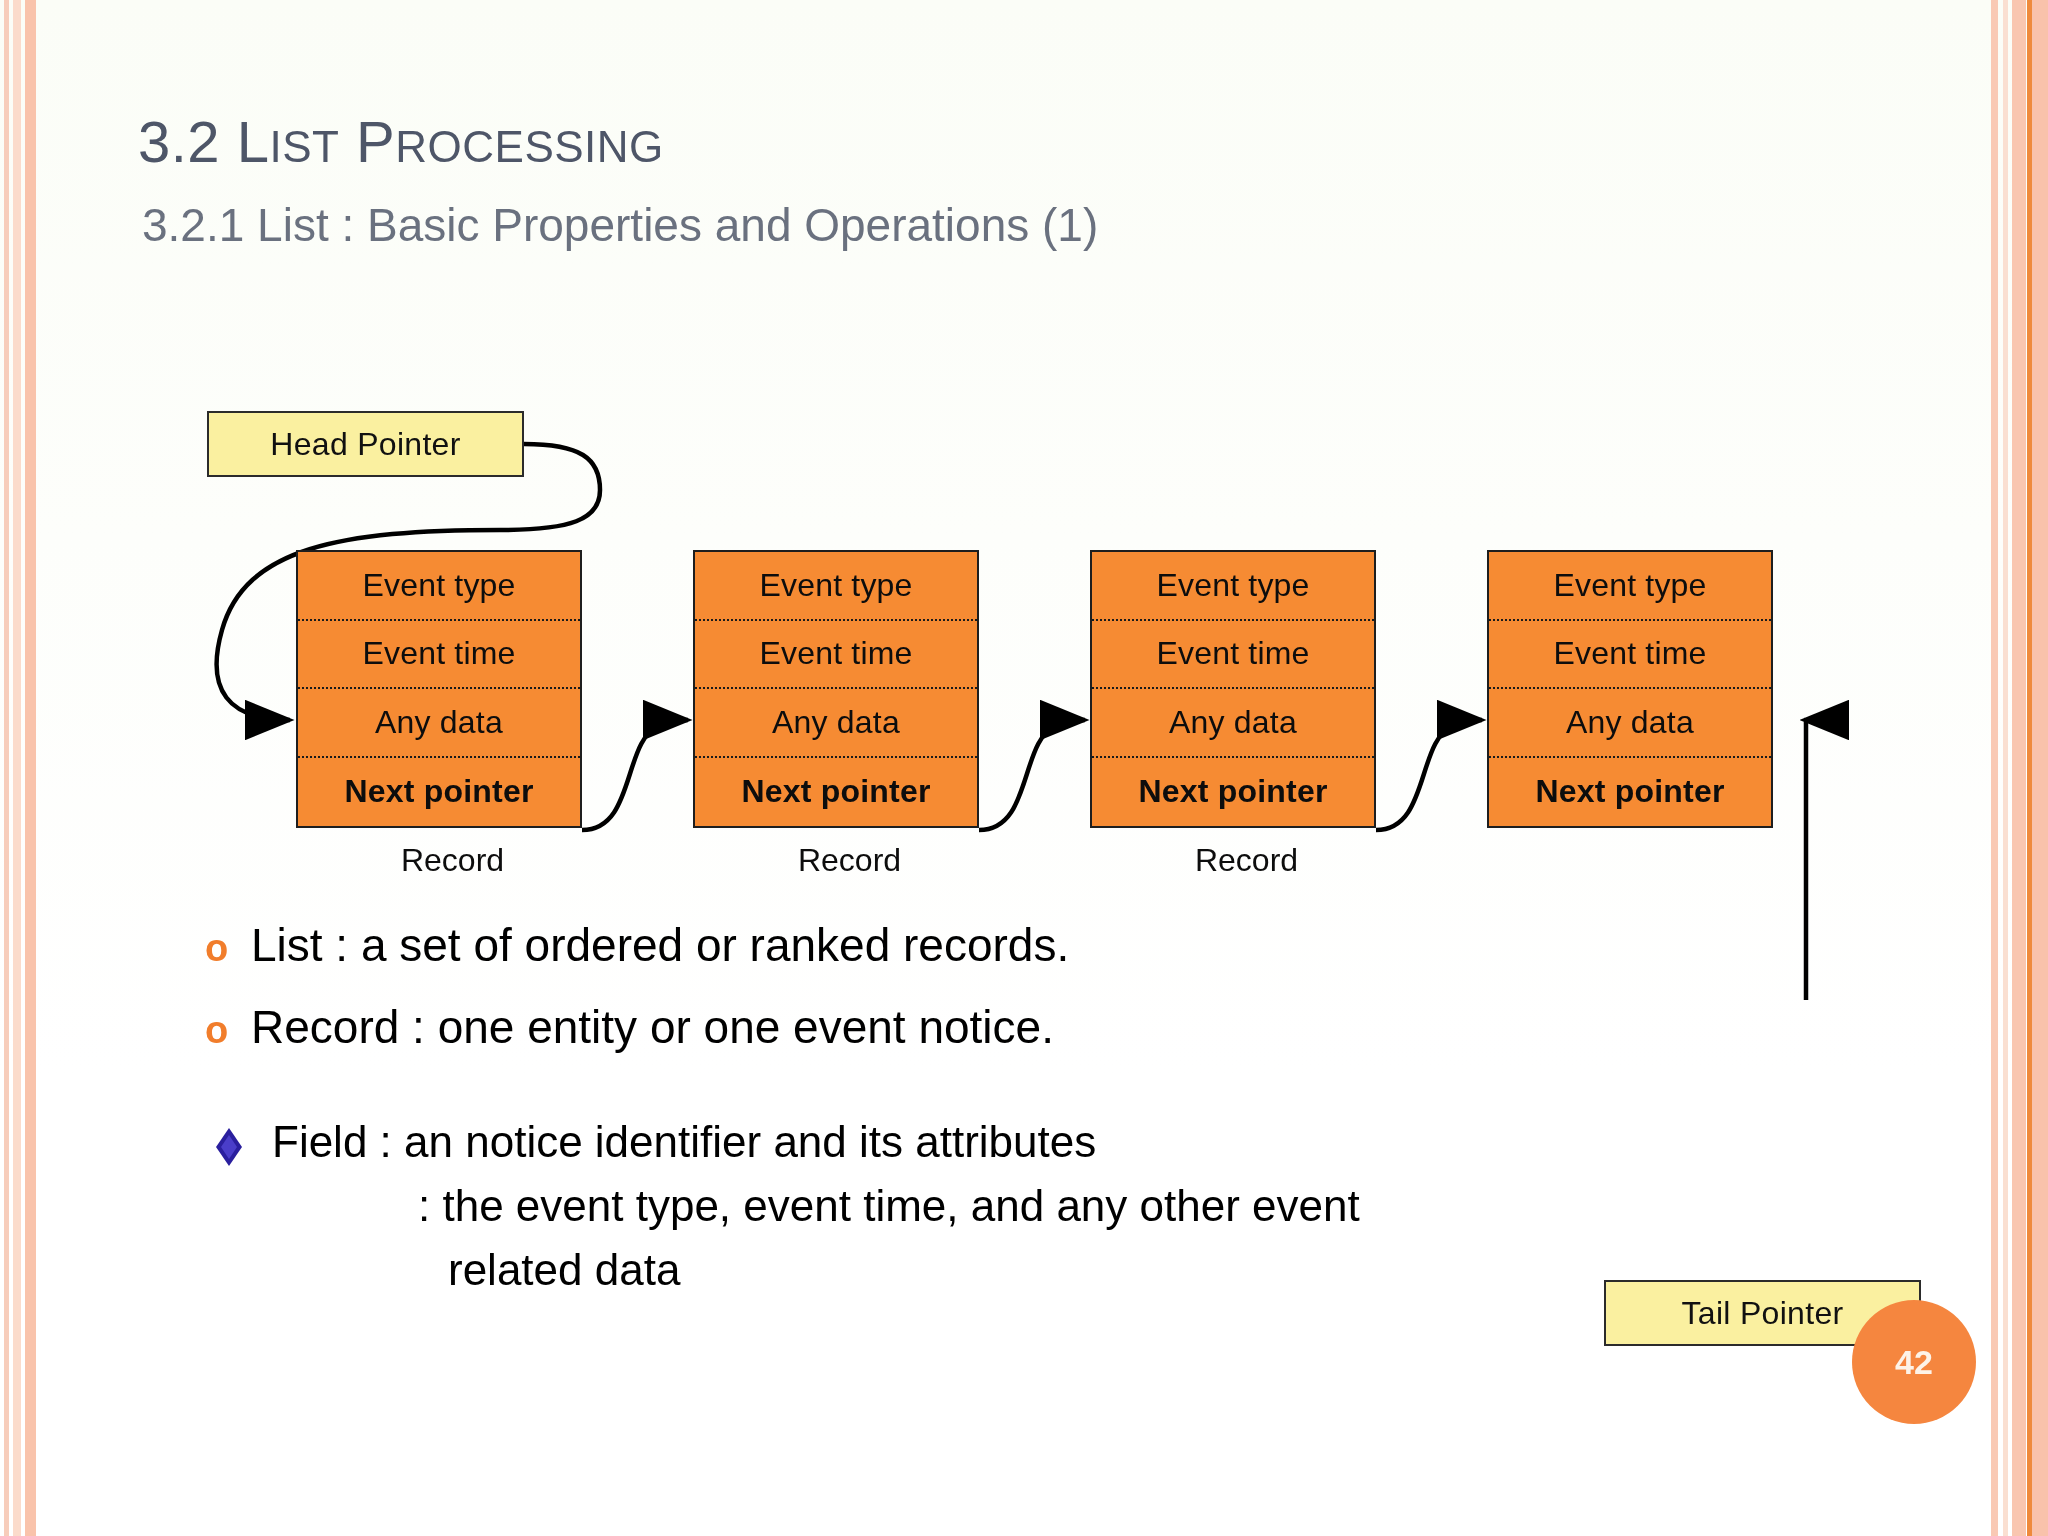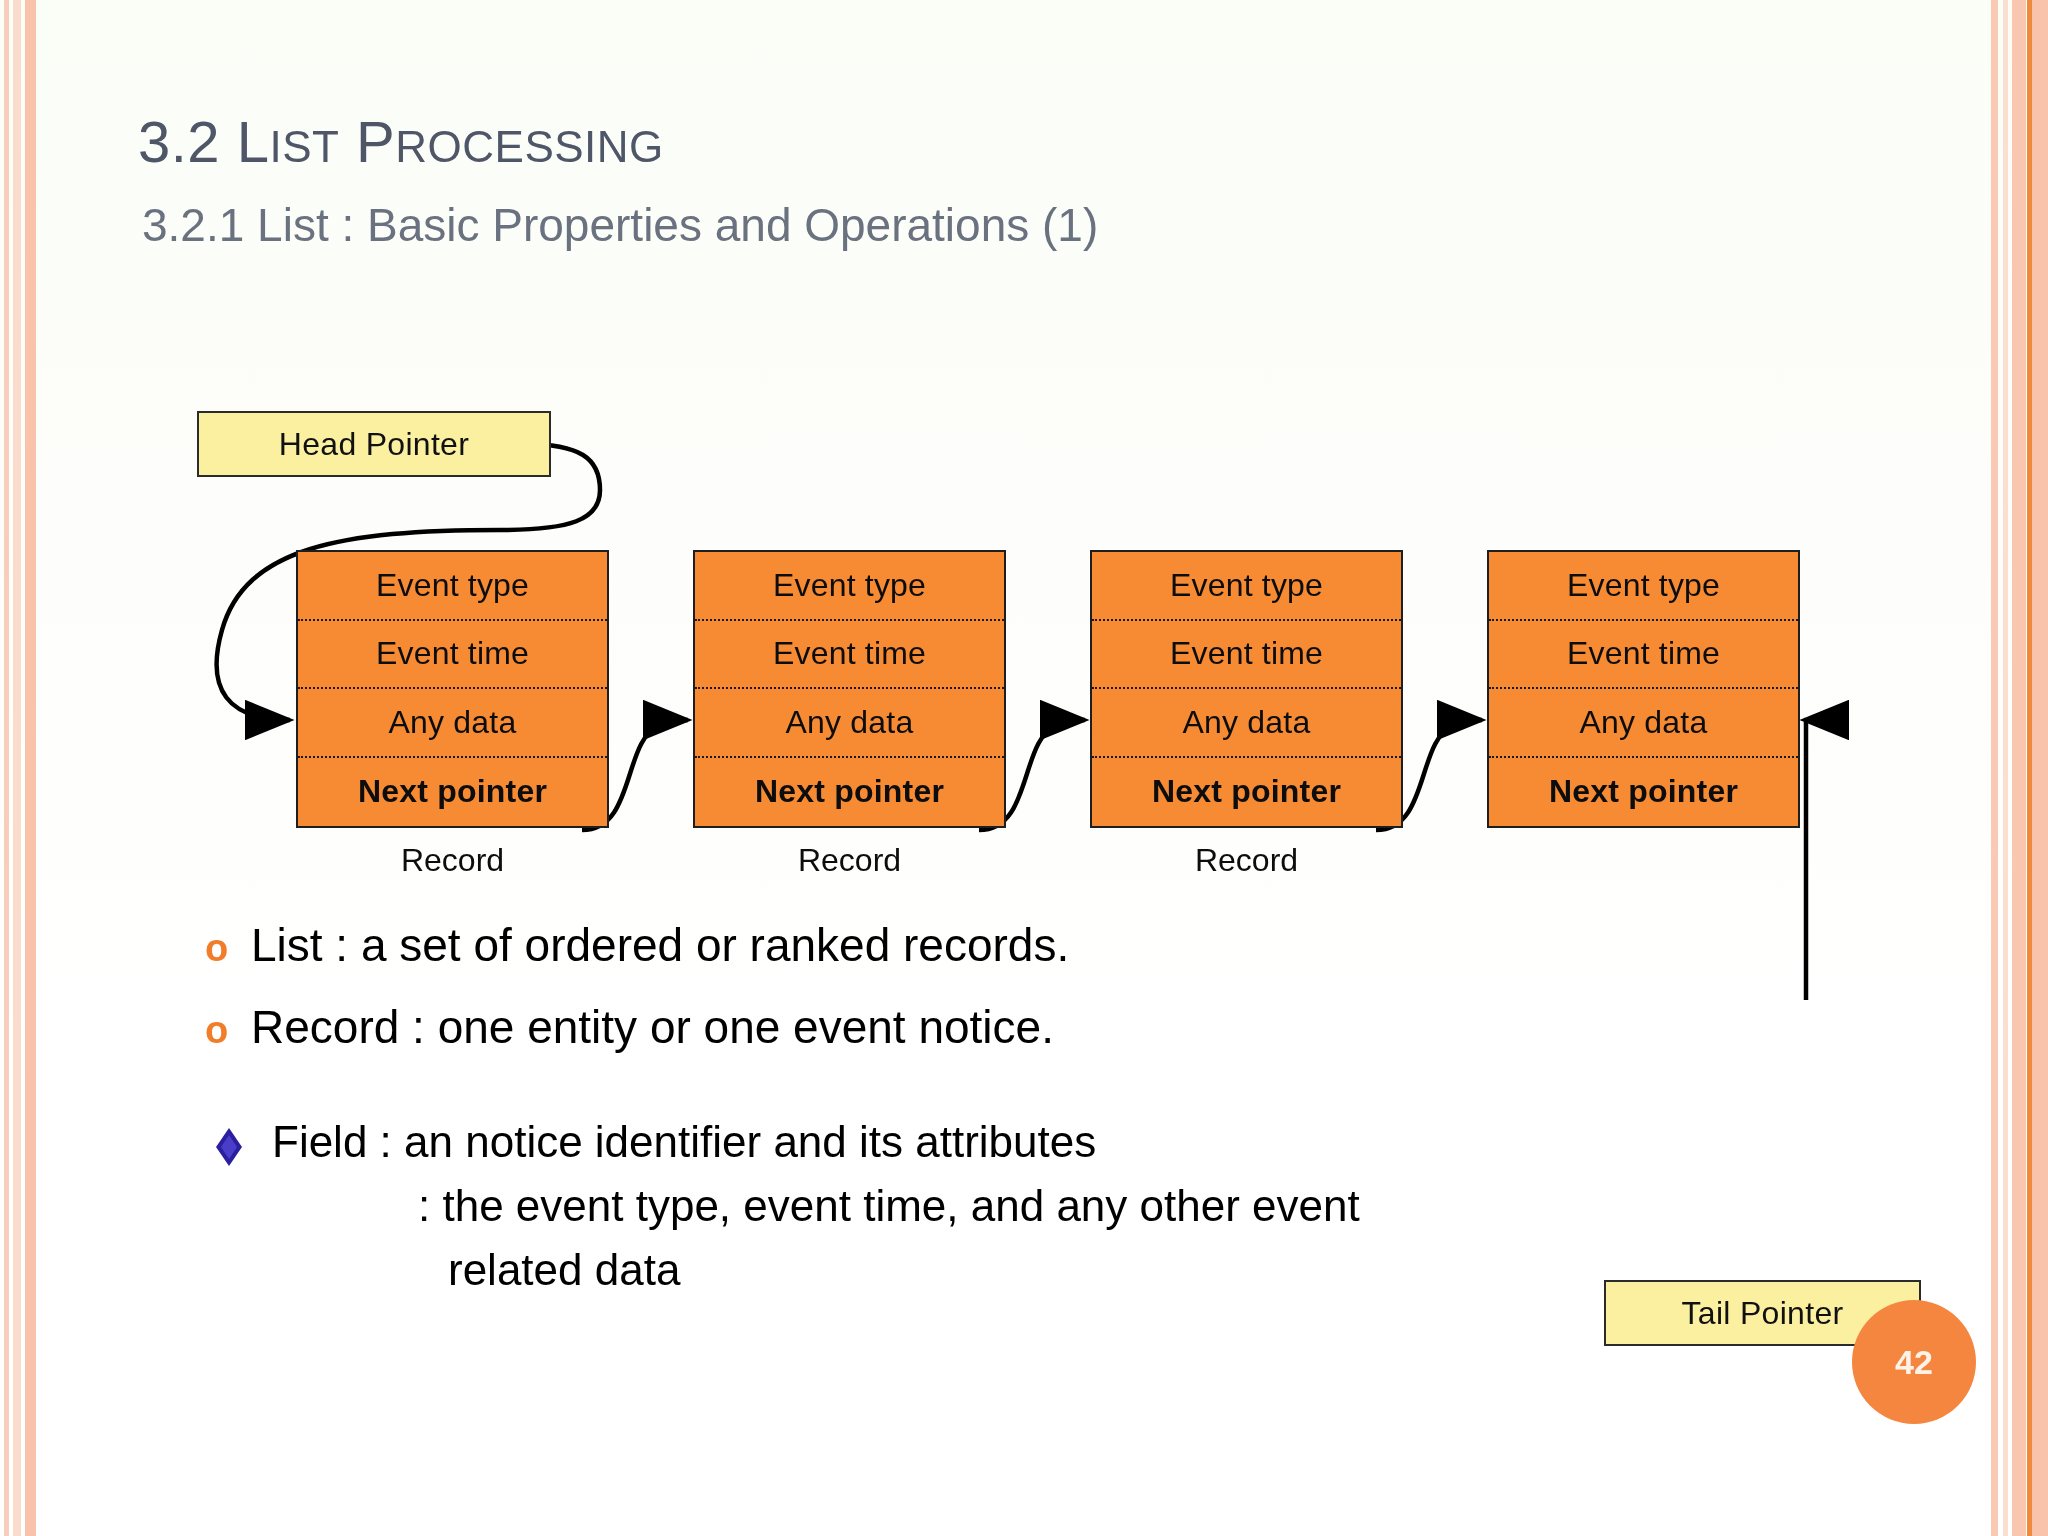--- a/index.html
+++ b/index.html
@@ -73,26 +73,26 @@
     position: absolute;
     background: #faf0a0;
     border: 2px solid #2b2b2b;
     color: #111111;
     font-size: 32px;
     display: flex;
     align-items: center;
     justify-content: center;
     letter-spacing: 0.3px;
   }
-  #head-pointer { left: 197px; top: 31px;  width: 354px; height: 66px; }
+  #head-pointer { left: 207px; top: 31px;  width: 317px; height: 66px; }
   #tail-pointer { left: 1604px; top: 900px; width: 317px; height: 66px; }
 
   .record {
     position: absolute;
-    width: 313px;
+    width: 286px;
     height: 278px;
     background: #f68b33;
     border: 2px solid #1e1e1e;
     display: flex;
     flex-direction: column;
     top: 170px;
   }
   #rec0 { left: 296px; }
   #rec1 { left: 693px; }
   #rec2 { left: 1090px; }

